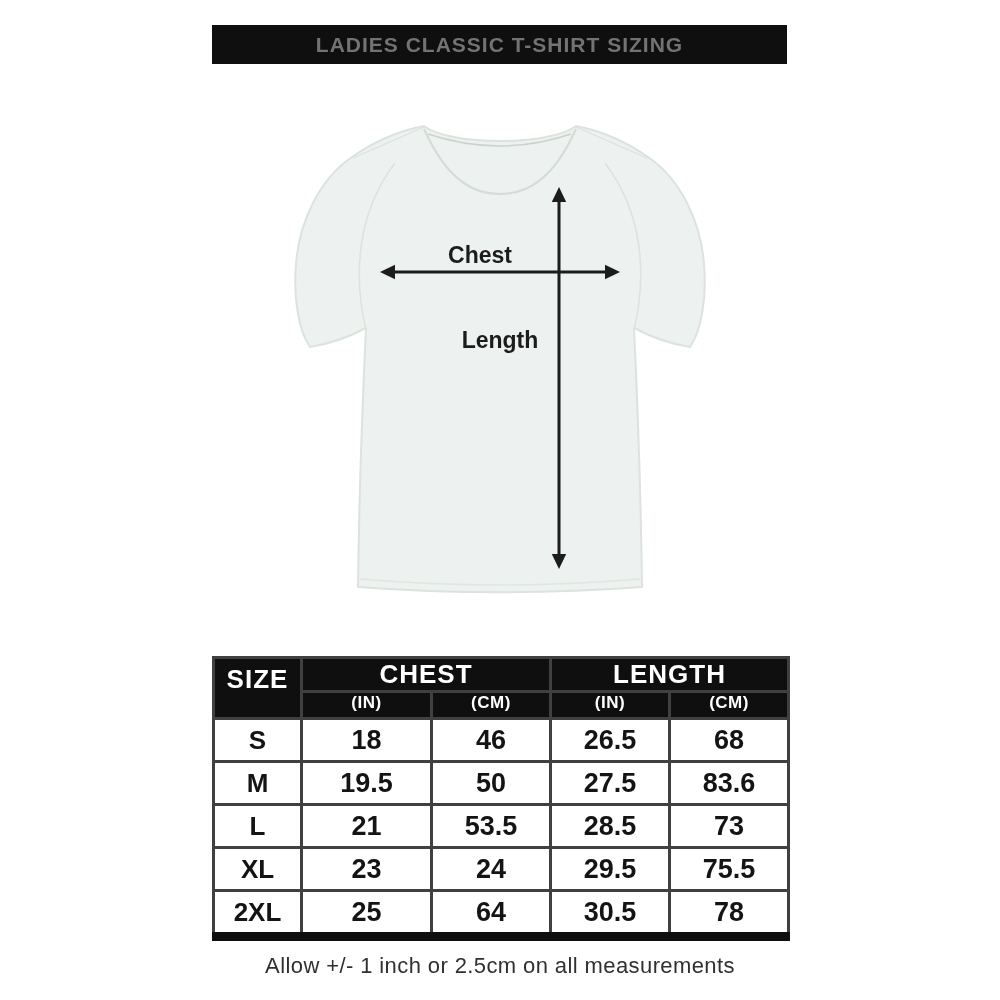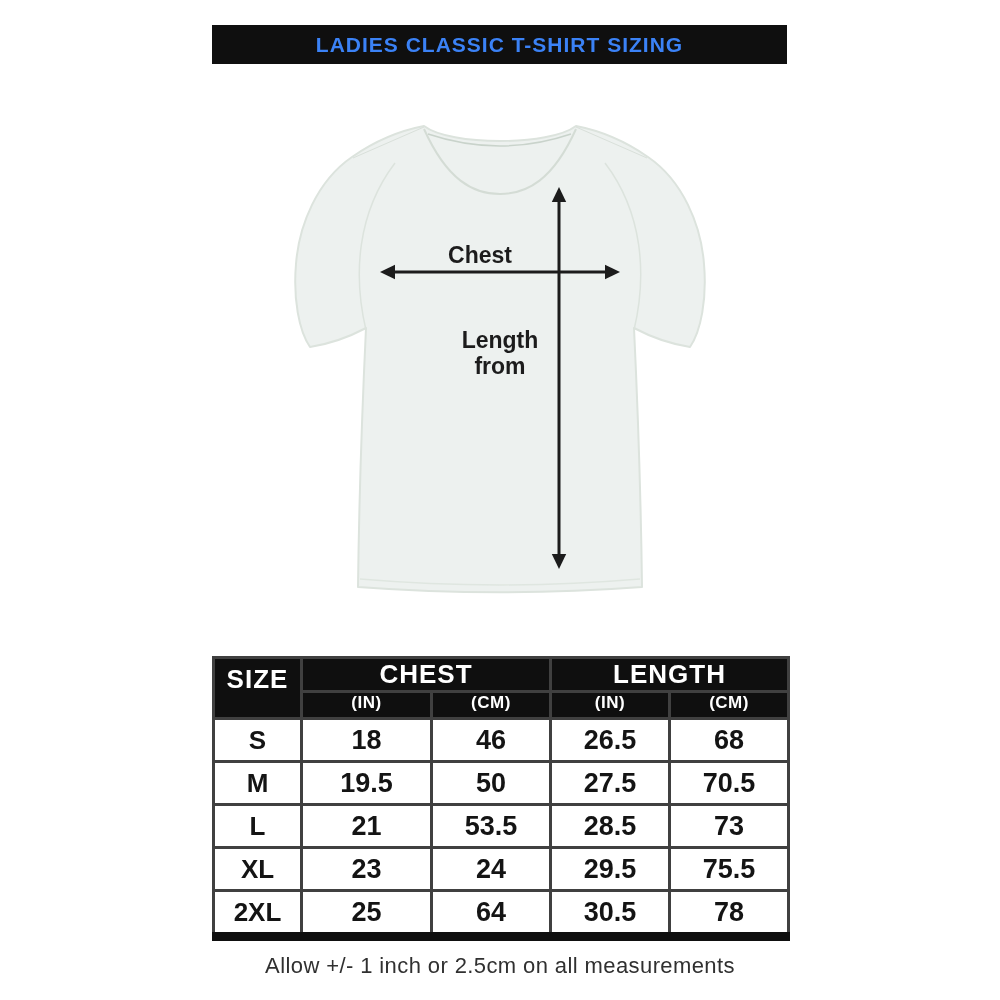--- a/index.html
+++ b/index.html
@@ -12,21 +12,21 @@
   }
 
   
   .title-bar {
     position: absolute; left: 212px; top: 25px;
     width: 575px; height: 39px;
     background: #0f0f0f;
     display: flex; align-items: center; justify-content: center;
   }
   .title-bar .title-text {
-    color: #3b82f6; font-weight: bold; font-size: 21px; letter-spacing: 1px;
+    color: #737373; font-weight: bold; font-size: 21px; letter-spacing: 1px;
   }
 
   
   .shirt-svg { position: absolute; left: 0; top: 0; }
 
   .measure-label {
     position: absolute; text-align: center;
     color: #1c1c1c; font-weight: bold;
   }
   .chest-label { left: 415px; top: 242px; width: 130px; font-size: 23px; }
@@ -112,21 +112,20 @@
   <g stroke="#1c1c1c" fill="#1c1c1c">
     <line x1="559" y1="201" x2="559" y2="555" stroke-width="3"></line>
     <polygon points="559,187 551.8,202 566.2,202" stroke="none"></polygon>
     <polygon points="559,569 551.8,554 566.2,554" stroke="none"></polygon>
   </g>
 </svg>
 
 <div class="measure-label chest-label">Chest</div>
 <div class="measure-label length-label">
   <div>Length</div>
-  <div>from</div>
 </div>
 
 <table class="size-table">
   <colgroup>
     <col style="width:88px">
       <col style="width:130px">
       <col style="width:119px">
     <col style="width:119px">
       <col style="width:119px">
   </colgroup>
@@ -149,21 +148,21 @@
       <td>18</td>
       <td>46</td>
       <td>26.5</td>
       <td>68</td>
     </tr>
     <tr>
       <td class="size-cell">M</td>
       <td>19.5</td>
       <td>50</td>
       <td>27.5</td>
-      <td>70.5</td>
+      <td>83.6</td>
     </tr>
     <tr>
       <td class="size-cell">L</td>
       <td>21</td>
       <td>53.5</td>
       <td>28.5</td>
       <td>73</td>
     </tr>
     <tr>
       <td class="size-cell">XL</td>

